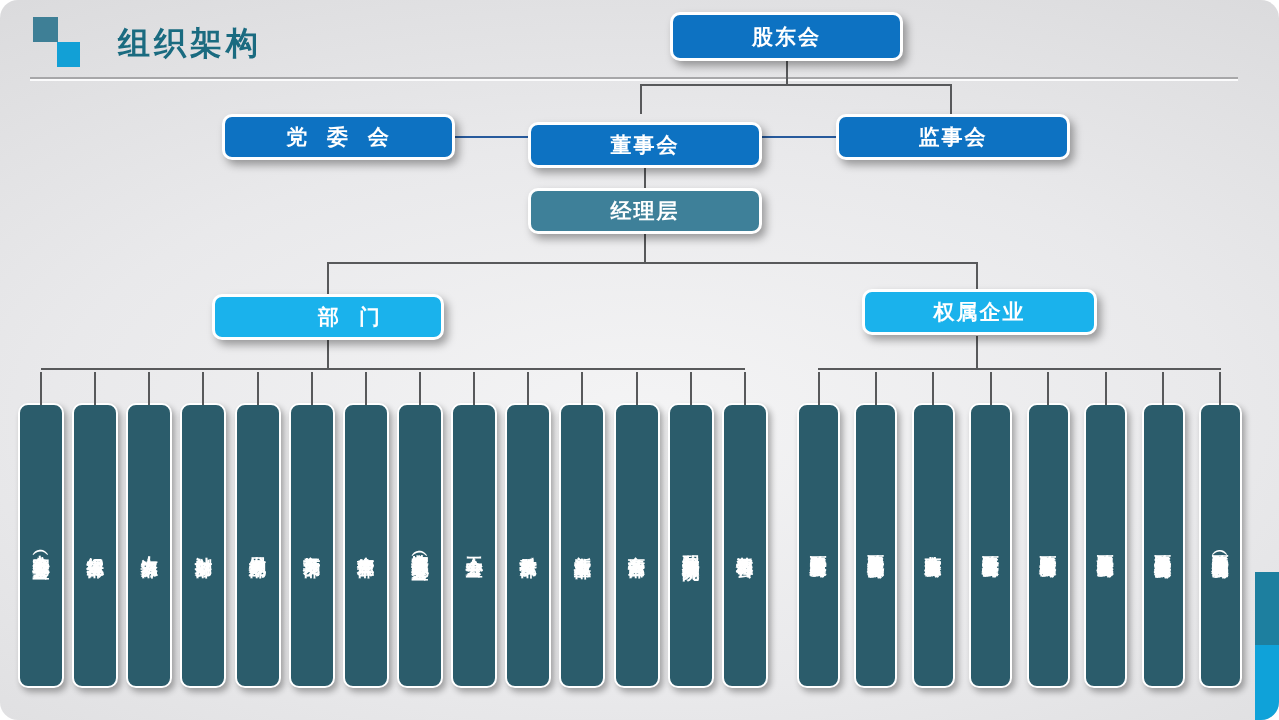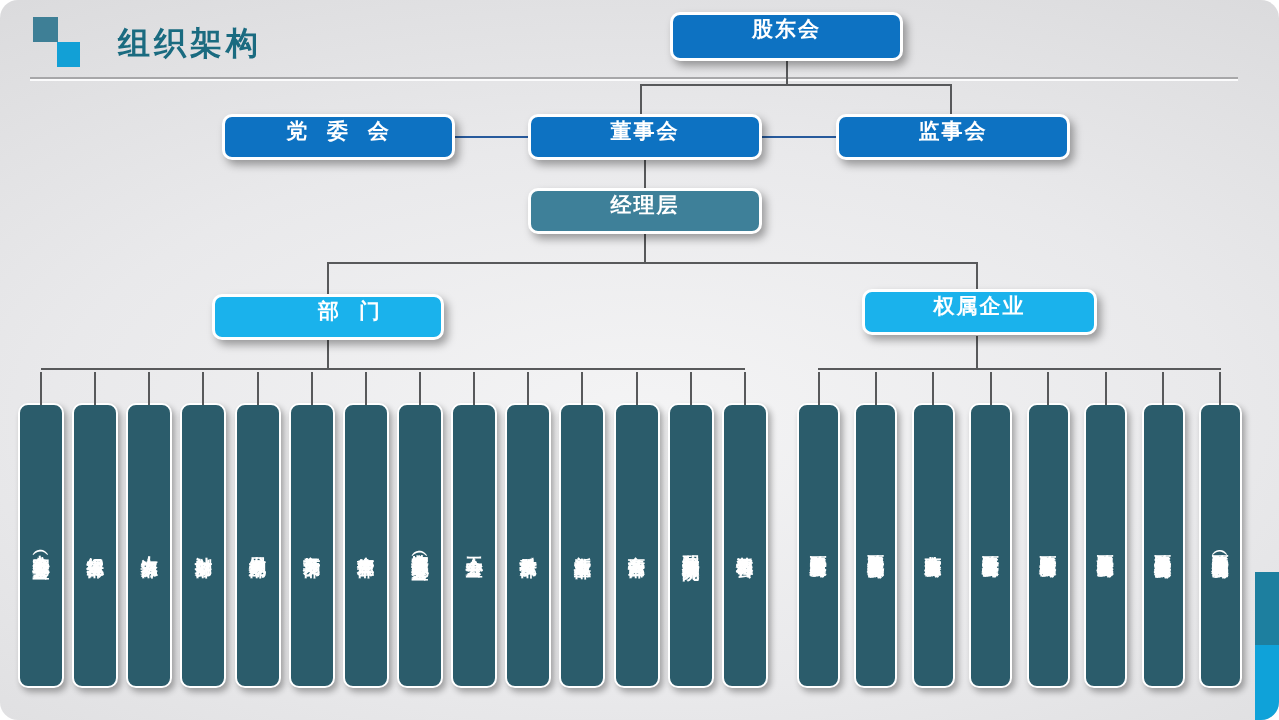--- a/index.html
+++ b/index.html
@@ -12,29 +12,29 @@
   
   .sq{position:absolute;}
   #sq-teal{left:33px;top:17px;width:25px;height:25px;background:#3e7f96;}
   #sq-blue{left:57px;top:42px;width:23px;height:25px;background:#12a0d6;}
   #page-title{position:absolute;left:118px;top:22px;margin:0;font-size:32px;font-weight:bold;
     color:#1a6b80;letter-spacing:4px;}
   #rule-gray{position:absolute;left:30px;top:77px;width:1208px;height:2px;background:#a7a7a9;}
   #rule-white{position:absolute;left:30px;top:79px;width:1208px;height:2px;background:#fbfbfc;}
   
   .node{position:absolute;box-sizing:border-box;border:3px solid #fff;border-radius:10px;
-    box-shadow:4px 5px 8px rgba(0,0,0,.35);display:flex;align-items:flex-start;justify-content:center;
+    box-shadow:4px 5px 8px rgba(0,0,0,.35);display:flex;align-items:center;justify-content:center;
     color:#fff;font-weight:bold;font-size:21px;letter-spacing:2px;}
   .blue{background:#0d72c2;}
   .teal{background:#3e8099;}
   .cyan{background:#1ab2ec;}
   .spaced{word-spacing:10px;}
   #n-shareholders{left:670px;top:12px;width:233px;height:49px;}
   #n-party{left:222px;top:114px;width:233px;height:46px;}
-  #n-board{left:528px;top:114px;width:234px;height:46px;}
+  #n-board{left:528px;top:122px;width:234px;height:46px;}
   #n-supervisory{left:836px;top:114px;width:234px;height:46px;}
   #n-management{left:528px;top:188px;width:234px;height:46px;}
   #n-departments{left:212px;top:294px;width:232px;height:46px;padding-left:44px;}
   #n-subsidiaries{left:862px;top:289px;width:235px;height:46px;}
   
   .vline,.hline{position:absolute;background:#58595b;}
   .vline{width:2px;}
   .hline{height:2px;}
   .blink{position:absolute;height:2px;background:#275a9c;}
   

